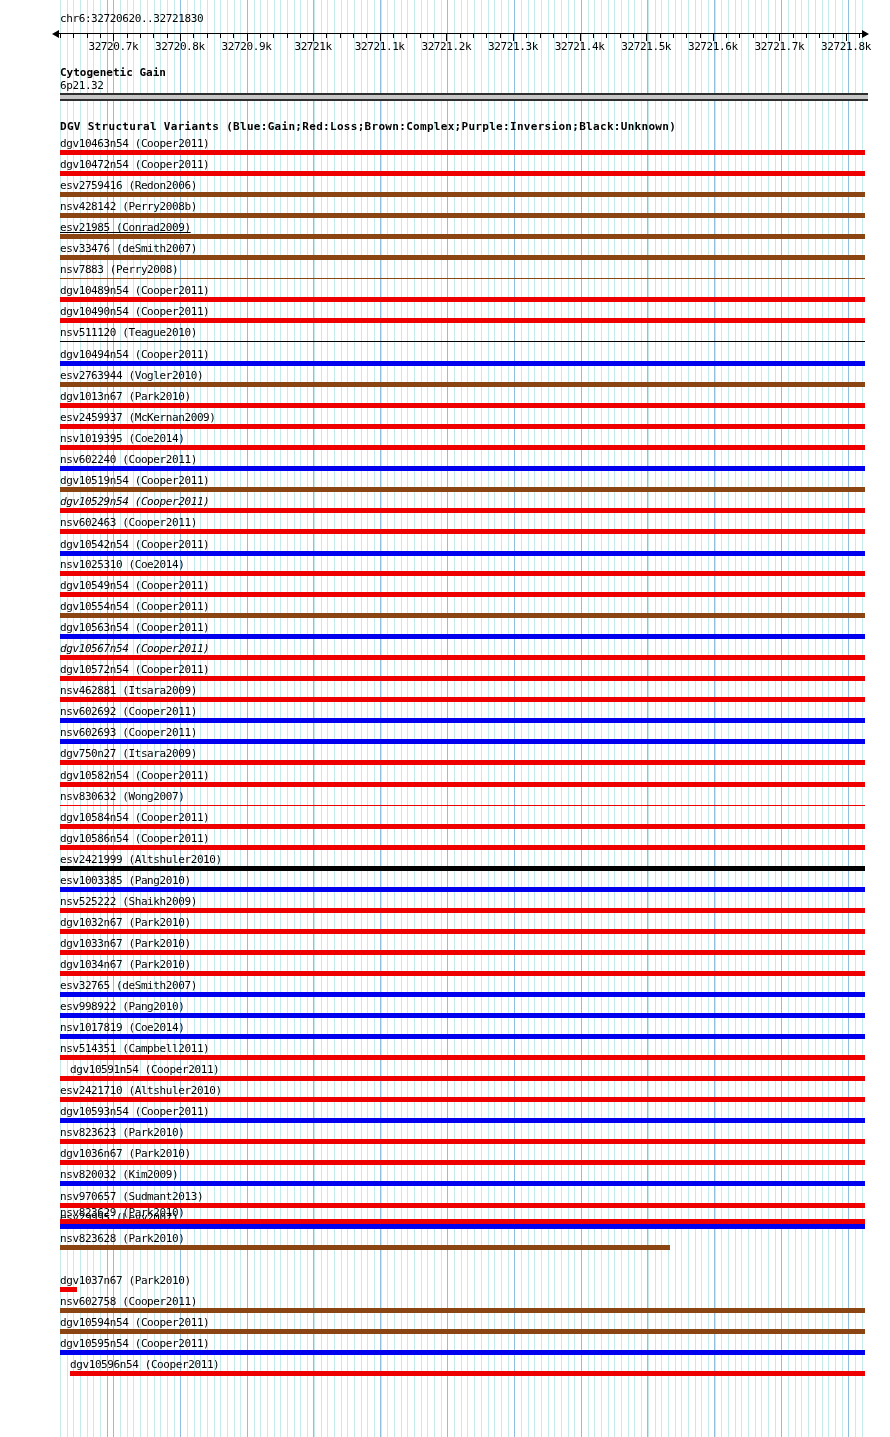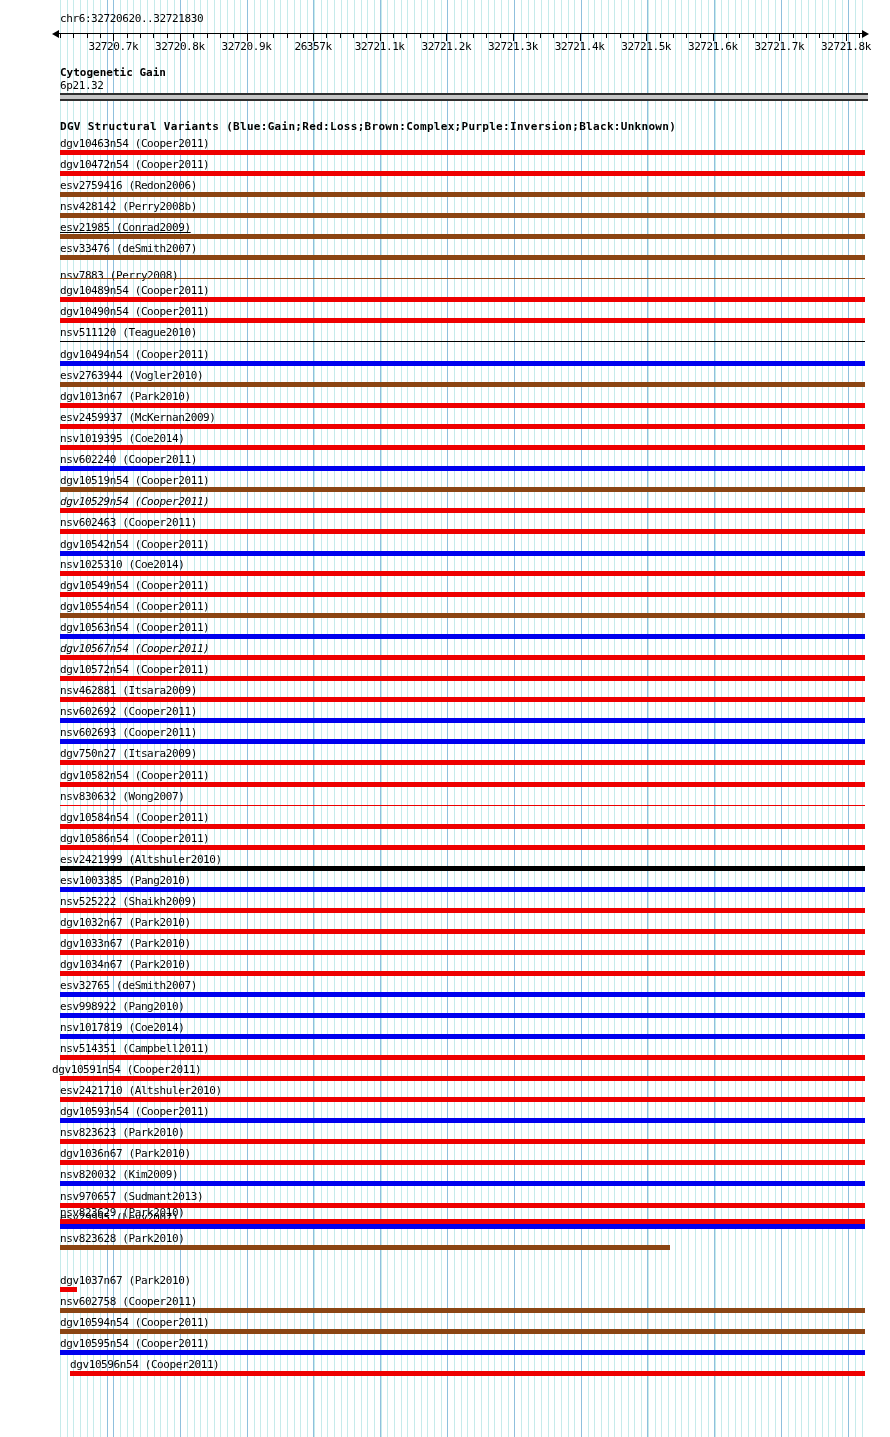--- a/index.html
+++ b/index.html
@@ -117,21 +117,21 @@
       <div class="tick major" style="left: 579.6px;"></div>
       <div class="tick major" style="left: 646.2px;"></div>
       <div class="tick major" style="left: 712.8px;"></div>
       <div class="tick major" style="left: 779.4px;"></div>
       <div class="tick major" style="left: 846px;"></div>
     </div>
   <div id="ruler-labels">
       <div class="rlabel" style="left: 113.3px;">32720.7k</div>
       <div class="rlabel" style="left: 179.9px;">32720.8k</div>
       <div class="rlabel" style="left: 246.5px;">32720.9k</div>
-      <div class="rlabel" style="left: 313.1px;">26357k</div>
+      <div class="rlabel" style="left: 313.1px;">32721k</div>
       <div class="rlabel" style="left: 379.7px;">32721.1k</div>
       <div class="rlabel" style="left: 446.3px;">32721.2k</div>
       <div class="rlabel" style="left: 513px;">32721.3k</div>
       <div class="rlabel" style="left: 579.6px;">32721.4k</div>
       <div class="rlabel" style="left: 646.2px;">32721.5k</div>
       <div class="rlabel" style="left: 712.8px;">32721.6k</div>
       <div class="rlabel" style="left: 779.4px;">32721.7k</div>
       <div class="rlabel" style="left: 846px;">32721.8k</div>
     </div>
 </div>
@@ -161,21 +161,21 @@
   </div>
     <div class="variant" style="top: 221px;">
     <span class="vlabel" style="left: 60px; text-decoration: underline;">esv21985 (Conrad2009)</span>
     <div class="vbar" style="left: 60px; width: 805px; background: rgb(139, 69, 19);"></div>
   </div>
     <div class="variant" style="top: 242px;">
     <span class="vlabel" style="left: 60px;">esv33476 (deSmith2007)</span>
     <div class="vbar" style="left: 60px; width: 805px; background: rgb(139, 69, 19);"></div>
   </div>
     <div class="variant" style="top: 263px;">
-    <span class="vlabel" style="left: 60px; margin-top: 6px;">nsv7883 (Perry2008)</span>
+    <span class="vlabel" style="left: 60px;">nsv7883 (Perry2008)</span>
     <div class="vbar thin" style="left: 60px; width: 805px; background: rgb(139, 69, 19);"></div>
   </div>
     <div class="variant" style="top: 284px;">
     <span class="vlabel" style="left: 60px;">dgv10489n54 (Cooper2011)</span>
     <div class="vbar" style="left: 60px; width: 805px; background: rgb(238, 0, 0);"></div>
   </div>
     <div class="variant" style="top: 305px;">
     <span class="vlabel" style="left: 60px;">dgv10490n54 (Cooper2011)</span>
     <div class="vbar" style="left: 60px; width: 805px; background: rgb(238, 0, 0);"></div>
   </div>
@@ -313,21 +313,21 @@
   </div>
     <div class="variant" style="top: 1021px;">
     <span class="vlabel" style="left: 60px;">nsv1017819 (Coe2014)</span>
     <div class="vbar" style="left: 60px; width: 805px; background: rgb(0, 0, 238);"></div>
   </div>
     <div class="variant" style="top: 1042px;">
     <span class="vlabel" style="left: 60px;">nsv514351 (Campbell2011)</span>
     <div class="vbar" style="left: 60px; width: 805px; background: rgb(238, 0, 0);"></div>
   </div>
     <div class="variant" style="top: 1063px;">
-    <span class="vlabel" style="left: 52px;">dgv10591n54 (Cooper2011)</span>
+    <span class="vlabel" style="left: 70px;">dgv10591n54 (Cooper2011)</span>
     <div class="vbar" style="left: 60px; width: 805px; background: rgb(238, 0, 0);"></div>
   </div>
     <div class="variant" style="top: 1084px; padding-left: 32px;">
     <span class="vlabel" style="left: 60px;">esv2421710 (Altshuler2010)</span>
     <div class="vbar" style="left: 60px; width: 805px; background: rgb(238, 0, 0);"></div>
   </div>
     <div class="variant" style="top: 1105px;">
     <span class="vlabel" style="left: 60px;">dgv10593n54 (Cooper2011)</span>
     <div class="vbar" style="left: 60px; width: 805px; background: rgb(0, 0, 238);"></div>
   </div>

